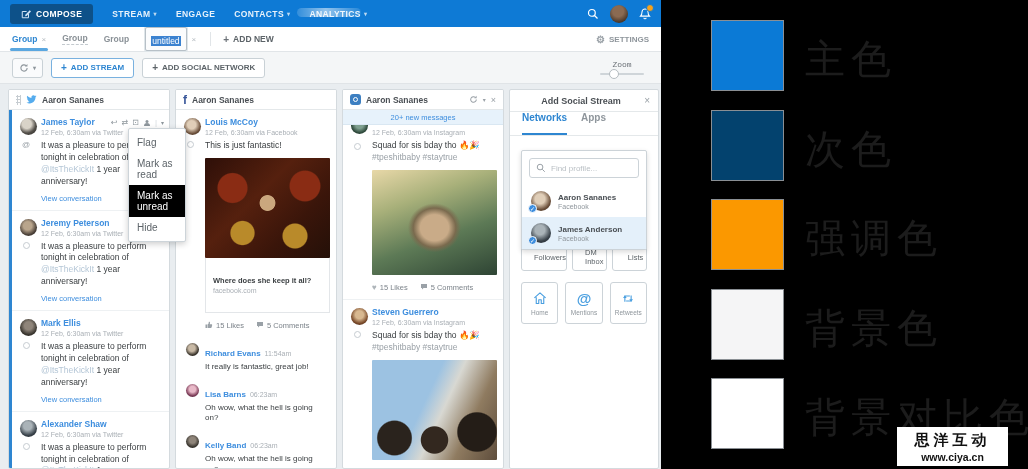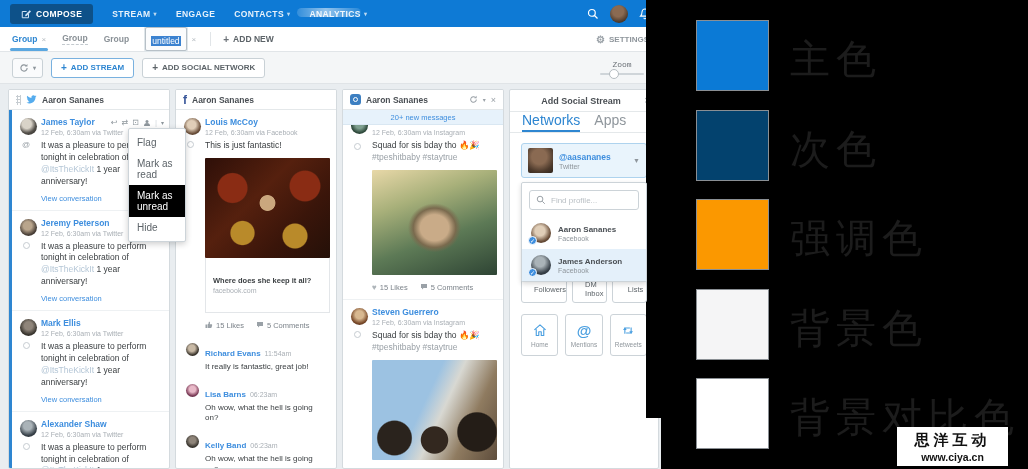--- a/index.html
+++ b/index.html
@@ -115,21 +115,21 @@
 
   .banner { height:15px; background:#e7f2fb; border-bottom:1px solid #d9e7f2; display:flex; align-items:center; justify-content:center; font-size:7.5px; color:#3e8ede; position:relative; z-index:2; cursor:pointer; }
   .tags { color:#9aa1a7; }
 
   
   .col4 { width:150px; }
   .p-head { flex:0 0 22px; display:flex; align-items:center; padding:0 8px; border-bottom:1px solid #e4e8ea; }
   .p-title { flex:1; text-align:center; font-size:9px; font-weight:bold; color:#4a4f54; }
   .p-x { color:#9aa1a7; font-size:10px; cursor:pointer; }
   .p-tabs { flex:0 0 20px; display:flex; align-items:flex-end; gap:14px; padding:0 12px; border-bottom:1px solid #e4e8ea; }
-  .p-tab { font-size:14px; font-weight:normal; color:#8f969c; padding-bottom:4px; position:relative; cursor:pointer; }
+  .p-tab { font-size:10px; font-weight:bold; color:#8f969c; padding-bottom:12px; position:relative; cursor:pointer; }
   .p-tab.on { color:#2e86d1; }
   .p-tab.on::after { content:""; position:absolute; left:0; right:0; bottom:0; height:2px; background:#2e86d1; }
   .p-body { padding:10px 11px; position:relative; }
   .profbox { display:flex; align-items:center; gap:6px; background:#e9f4fc; border:1px solid #aed3ee; border-radius:3px; padding:4px 6px; cursor:pointer; }
   .profbox .pb-av { width:25px; height:25px; border-radius:2px; background:radial-gradient(circle at 45% 35%, #8a6a52 0 35%, #4d3a2c 70%, #2e241c); }
   .pb-handle { font-size:8.5px; font-weight:bold; color:#3e8ede; }
   .pb-net { font-size:7px; color:#8f969c; margin-top:1px; }
   .pb-car { margin-left:auto; color:#8f969c; font-size:7px; }
   .dropdown { position:relative; z-index:3; margin-top:4px; background:#fff; border:1px solid #ccd3d8; border-radius:2px; box-shadow:0 2px 5px rgba(0,0,0,.15); }
   .searchrow { margin:7px; display:flex; align-items:center; gap:5px; border:1px solid #ccd3d8; border-radius:3px; height:20px; padding:0 6px; }
@@ -147,21 +147,21 @@
   .bigbtn { width:40px; height:42px; border:1px solid #ccd3d8; border-radius:3px; background:#fff; display:flex; flex-direction:column; align-items:center; justify-content:center; gap:3px; cursor:pointer; }
   .bigbtn .blabel { font-size:6.5px; color:#8f969c; }
   .at-glyph { font-size:15px; font-weight:bold; color:#4a9fe0; line-height:1; }
 
   
   .ctxmenu { position:absolute; left:128px; top:128px; width:58px; background:#fff; border:1px solid #cdd4d9; border-radius:2px; box-shadow:0 2px 6px rgba(0,0,0,.2); z-index:10; padding:3px 0; }
   .ctxitem { font-size:10px; color:#5c6368; padding:5px 8px; cursor:pointer; }
   .ctxitem.on { background:#000000; color:#fff; }
 
   
-  .palette { position:absolute; left:646px; top:0; width:367px; height:418px; background:#000; }
+  .palette { position:absolute; left:661px; top:0; width:367px; height:418px; background:#000; }
   .swatch { position:absolute; left:50px; width:73px; height:71px; border:1px solid #8a8f94; }
   .sw-label { position:absolute; left:144px; font-size:40px; color:#1c1c1c; letter-spacing:6px; white-space:nowrap; }
 
   
   .watermark { position:absolute; right:20px; bottom:3px; width:111px; background:#fff; padding:4px 4px 3px; text-align:center; }
   .wm1 { font-size:15px; font-weight:bold; color:#111; letter-spacing:4px; }
   .wm2 { font-size:10.5px; font-weight:bold; color:#111; margin-top:1px; }
 
   svg { display:block; }
 </style>
@@ -442,28 +442,20 @@
       <div class="col col4">
         <div class="p-head">
           <span class="p-title">Add Social Stream</span>
           <span class="p-x">×</span>
         </div>
         <div class="p-tabs">
           <span class="p-tab on">Networks</span>
           <span class="p-tab">Apps</span>
         </div>
         <div class="p-body">
-          <div class="profbox">
-            <span class="pb-av"></span>
-            <span>
-              <div class="pb-handle">@aasananes</div>
-              <div class="pb-net">Twitter</div>
-            </span>
-            <span class="pb-car">▼</span>
-          </div>
 
           <div class="dropdown">
             <div class="searchrow">
               <svg width="10" height="10" viewBox="0 0 16 16">
                   <circle cx="6.5" cy="6.5" r="4.5" fill="none" stroke="#9aa1a7" stroke-width="1.6"></circle>
                   <path d="M10 10l4 4" stroke="#9aa1a7" stroke-width="1.6"></path>
                 </svg>
               <input type="text" placeholder="Find profile..." style="">
             </div>
             <div class="opt">

